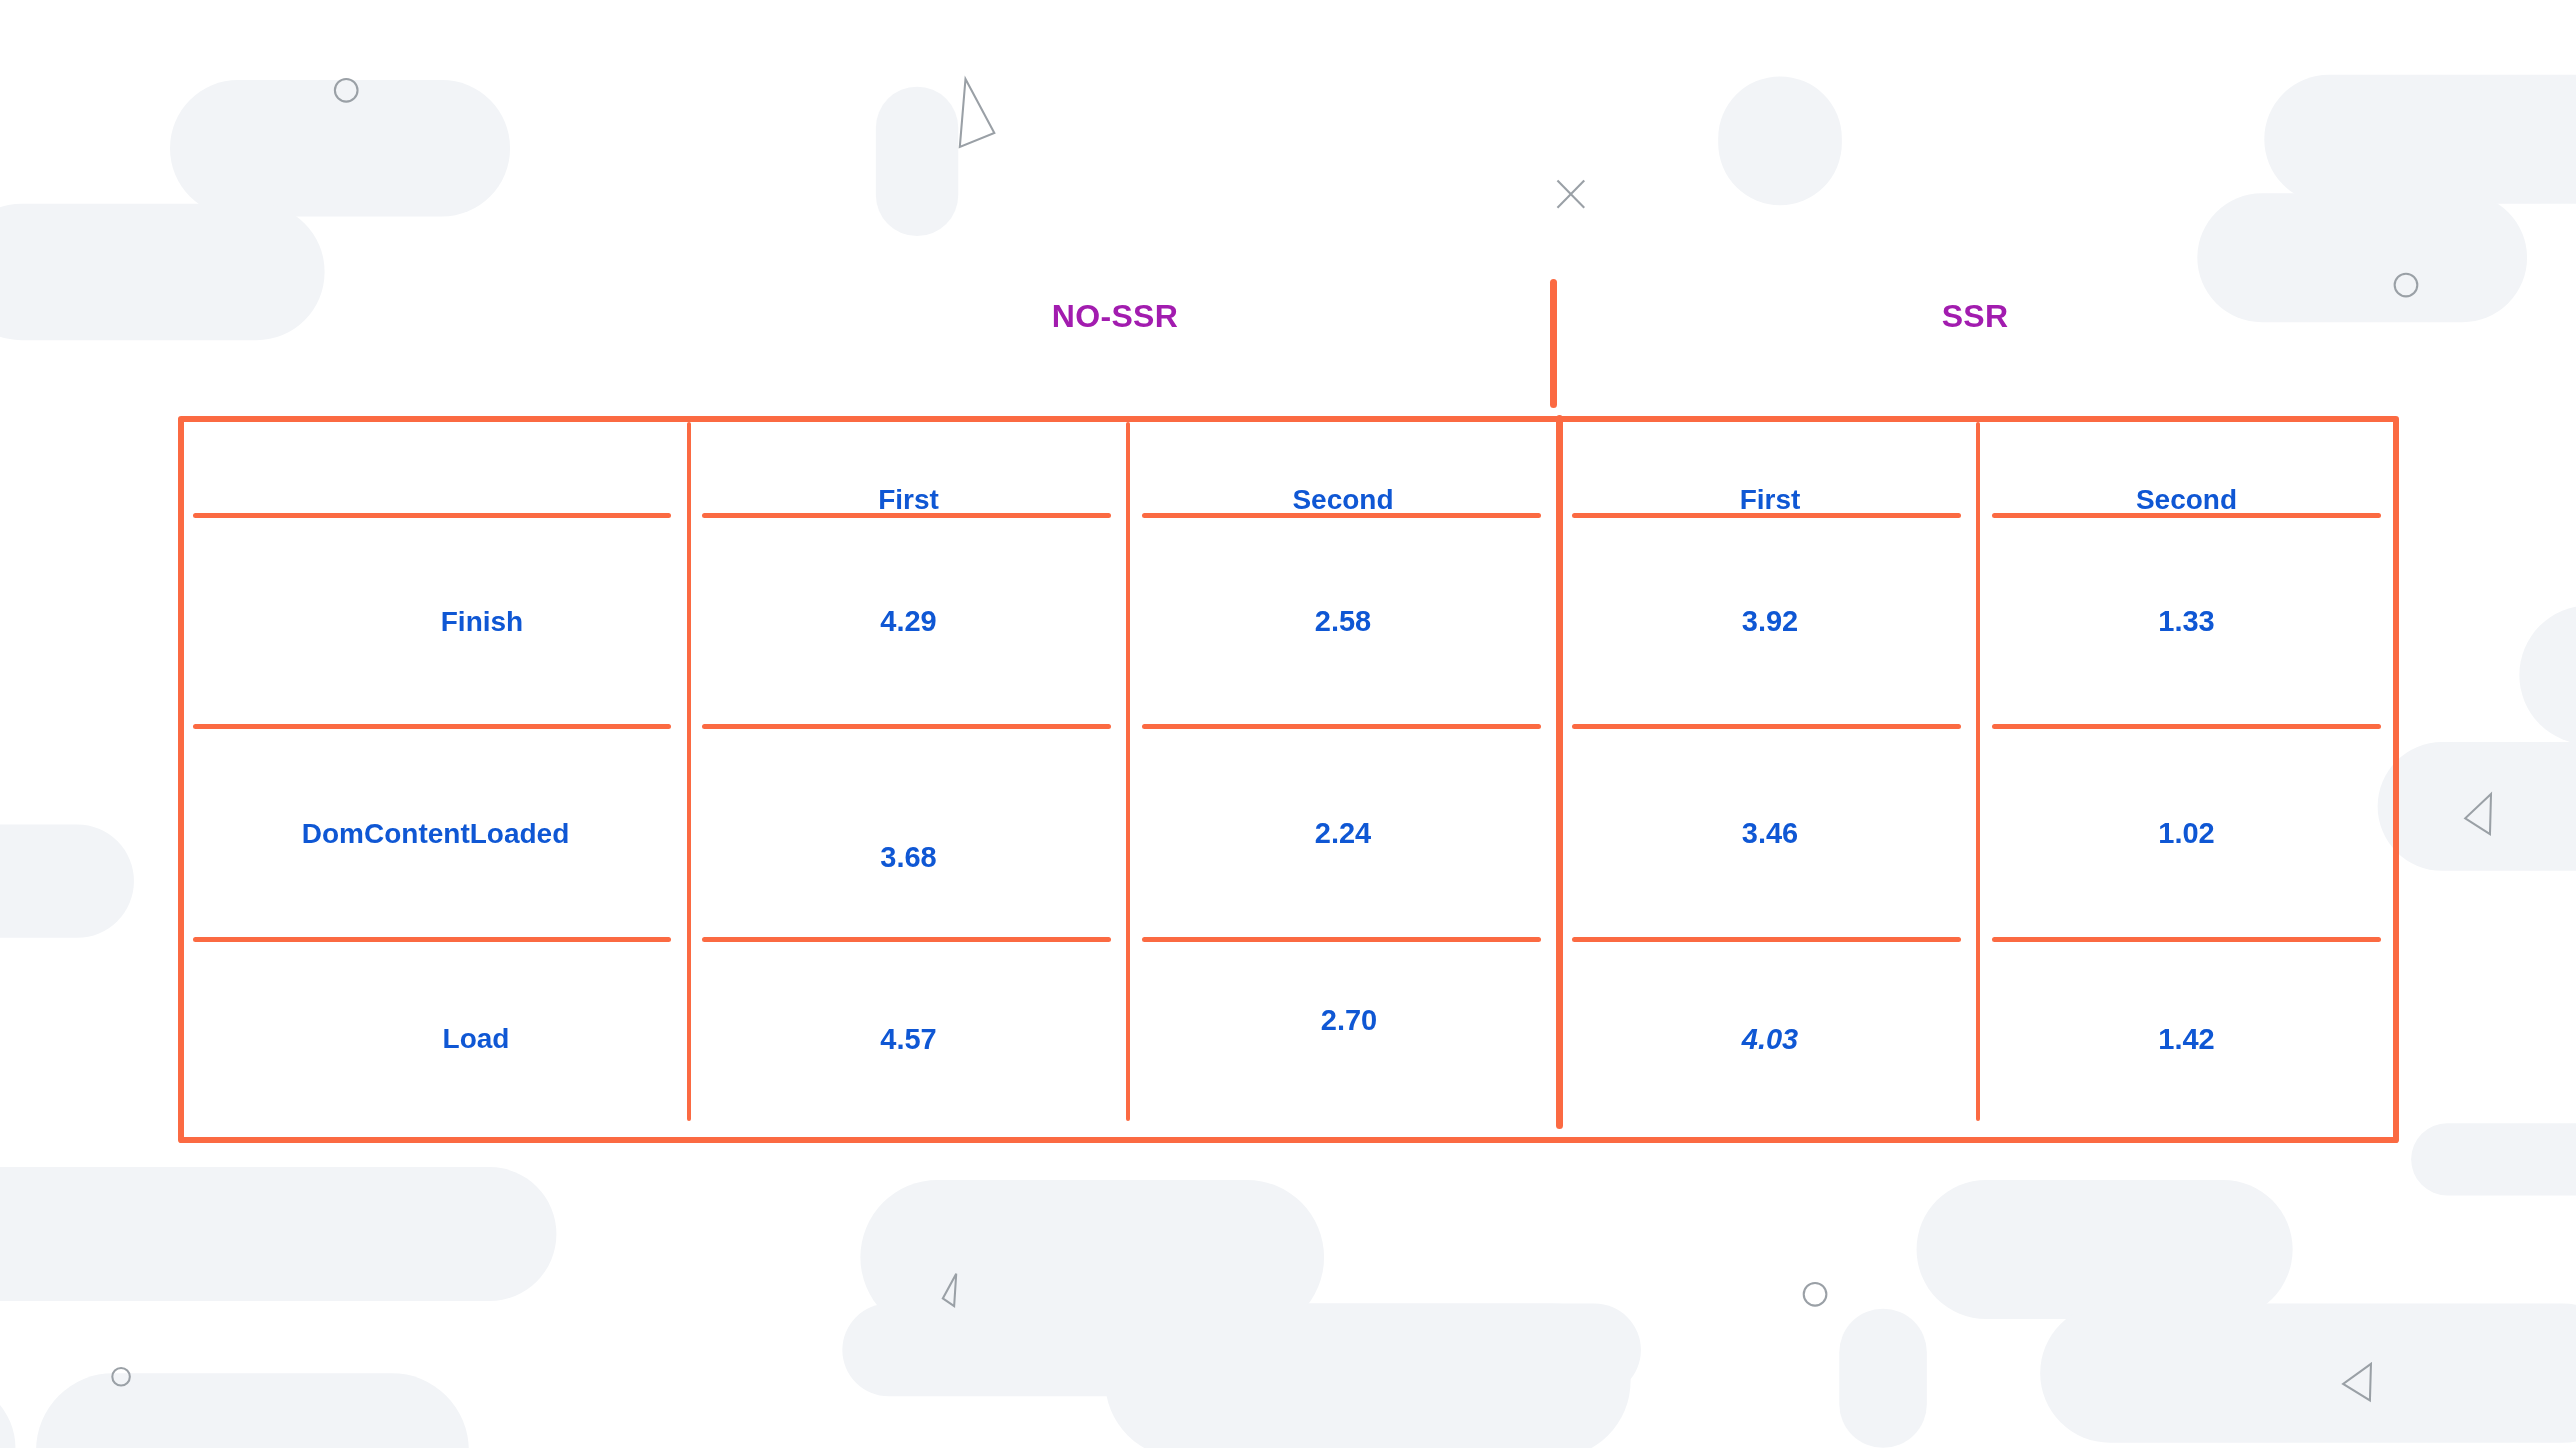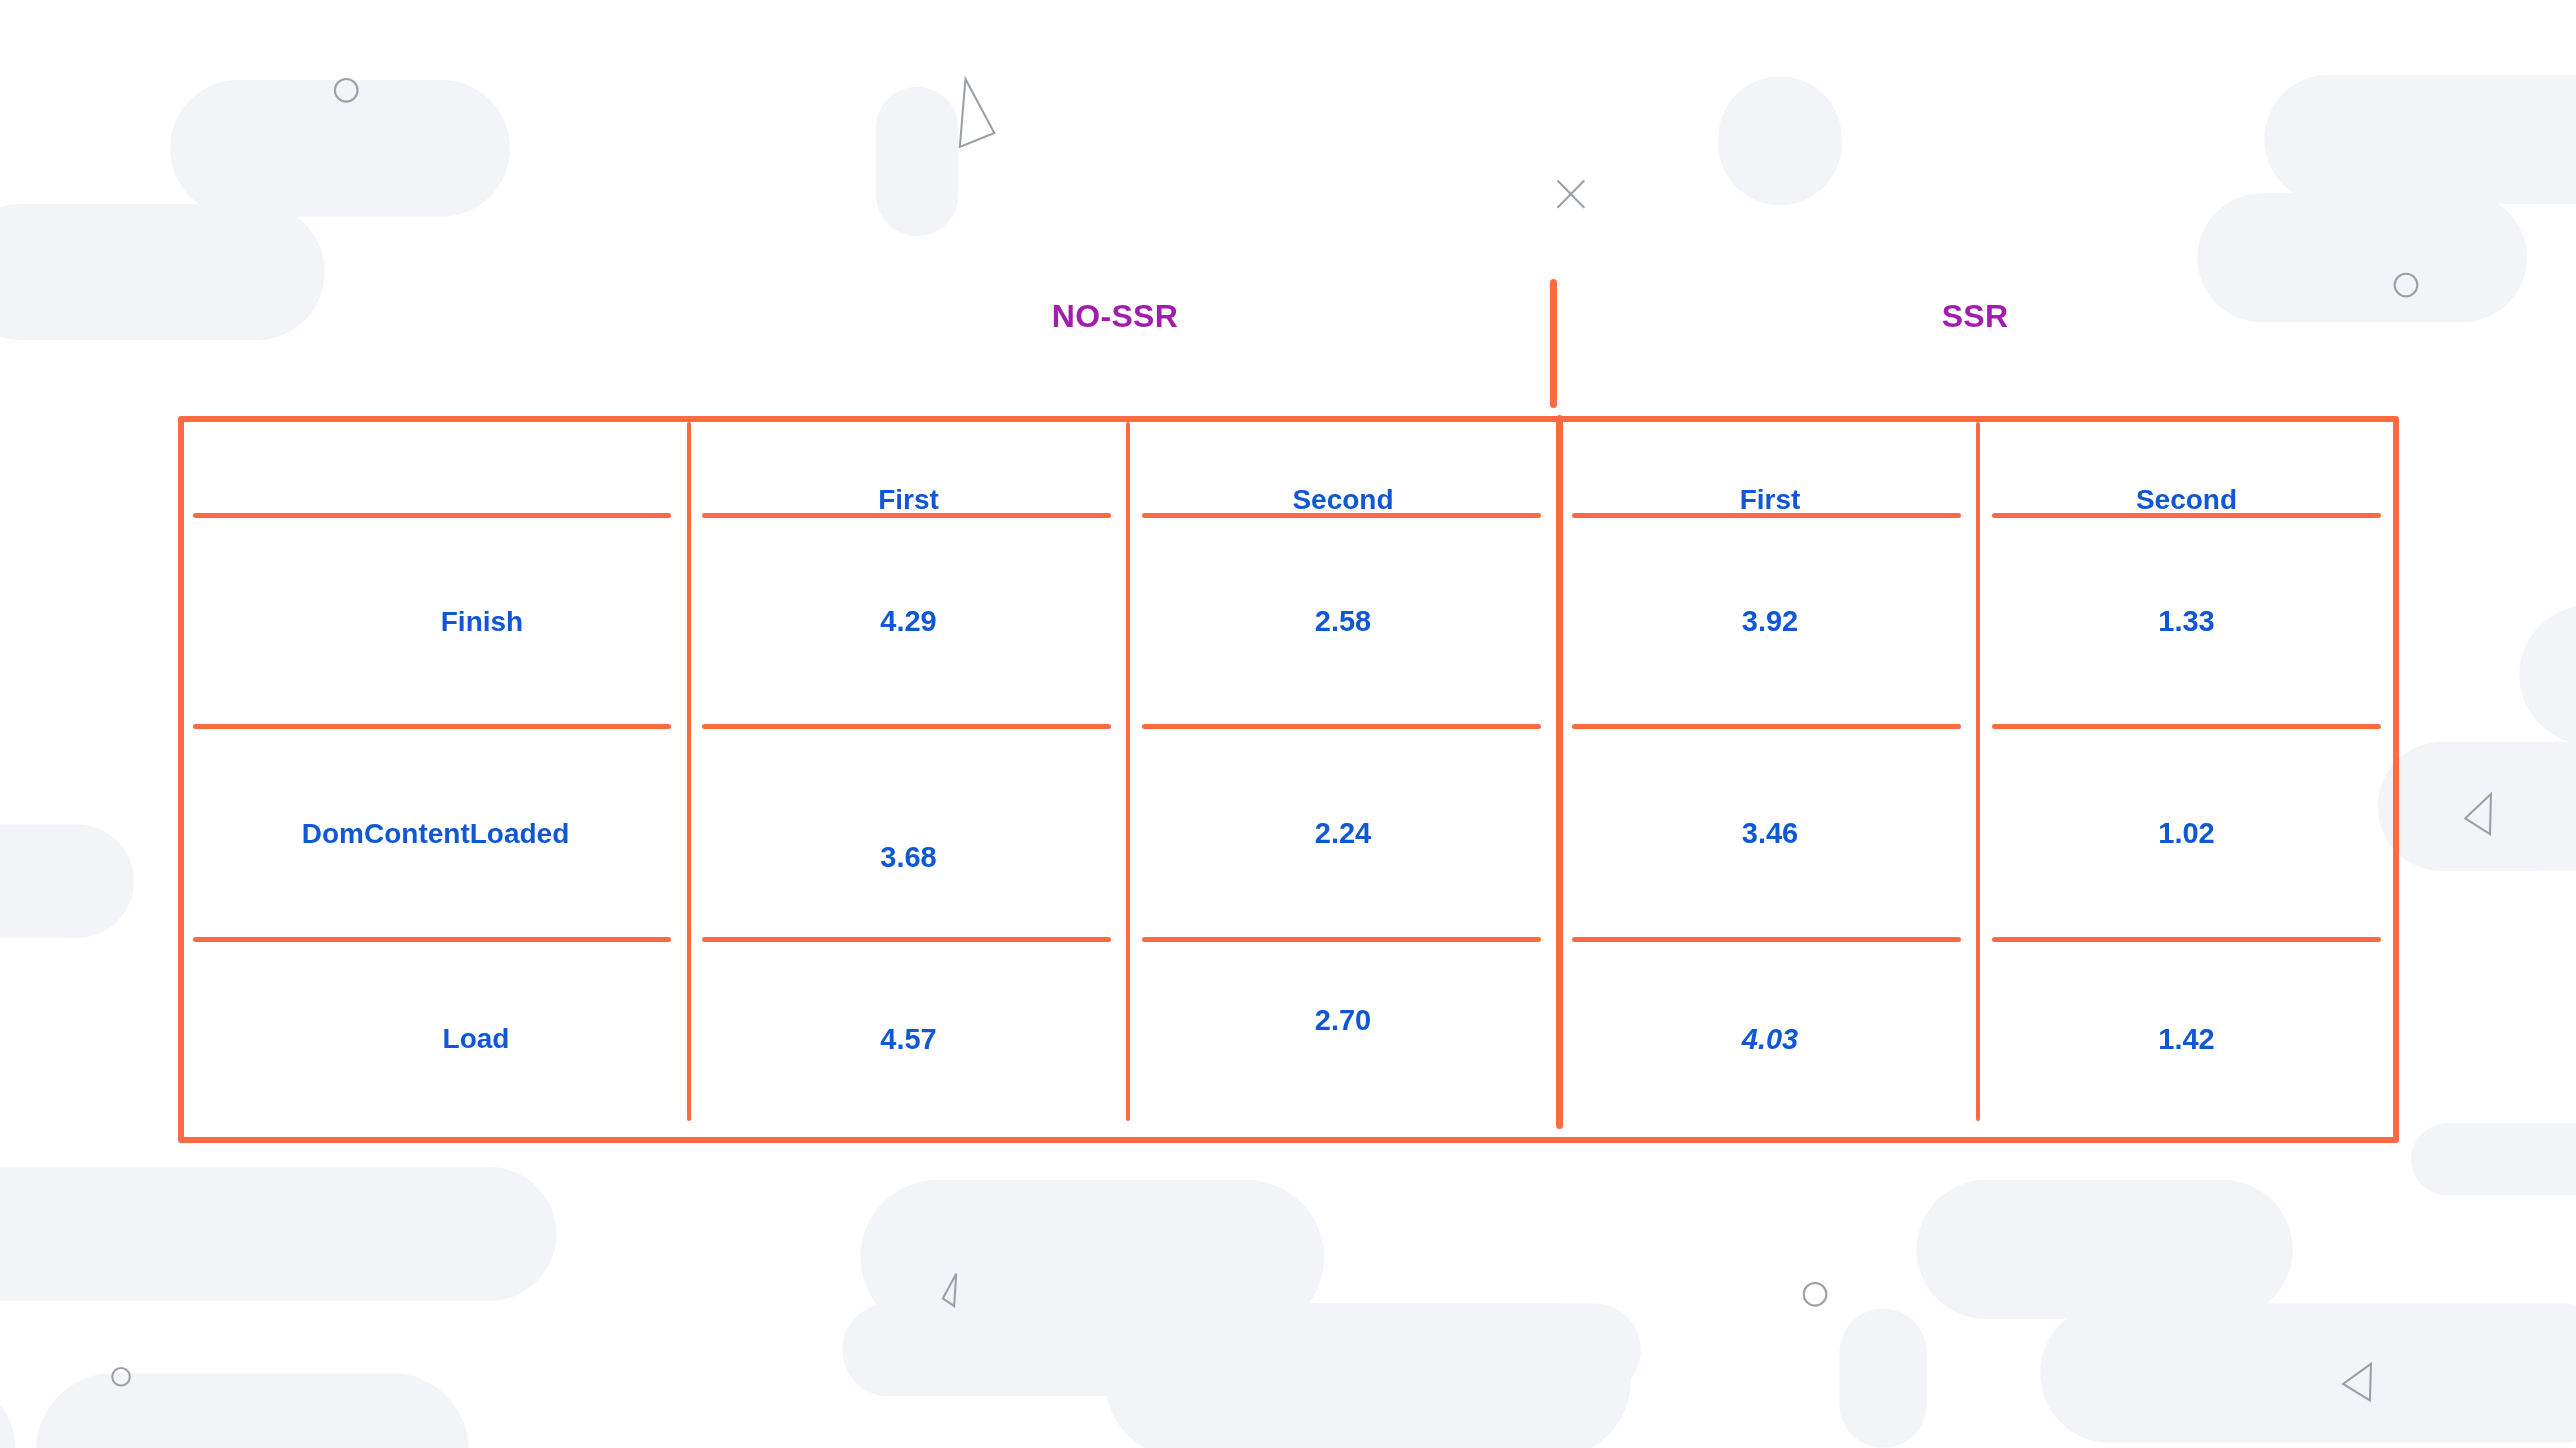--- a/index.html
+++ b/index.html
@@ -201,21 +201,21 @@
       <div class="cell value" style="left: 1797px; top: 96px; width:  411px; height: 207px;">1.33</div>
 
       <div class="cell rowlbl" style="left:   0px; top: 308px; width:  503px; height: 207px;">DomContentLoaded</div>
       <div class="cell value" style="left:  507px; top: 308px; width:  435px; height: 207px; margin-top: 24px;">3.68</div>
       <div class="cell value" style="left: 946px; top: 308px; width:  426px; height: 207px;">2.24</div>
       <div class="cell value" style="left: 1379px; top: 308px; width:  414px; height: 207px;">3.46</div>
       <div class="cell value" style="left: 1797px; top: 308px; width:  411px; height: 207px;">1.02</div>
 
       <div class="cell rowlbl" style="left:   0px; top: 520px; width:  584px; height: 194px;">Load</div>
       <div class="cell value" style="left:  507px; top: 520px; width:  435px; height: 194px;">4.57</div>
-      <div class="cell value" style="left: 946px; top: 520px; width:  426px; height: 156px;">2.70</div>
+      <div class="cell value" style="left: 946px; top: 520px; width:  426px; height: 156px; padding-left: 6px;">2.70</div>
       <div class="cell value" style="left: 1379px; top: 520px; width:  414px; height: 194px; font-style: italic;">4.03</div>
       <div class="cell value" style="left: 1797px; top: 520px; width:  411px; height: 194px;">1.42</div>
 
     </div>
   </div>
 
 </div>
 
 
 </body></html>

